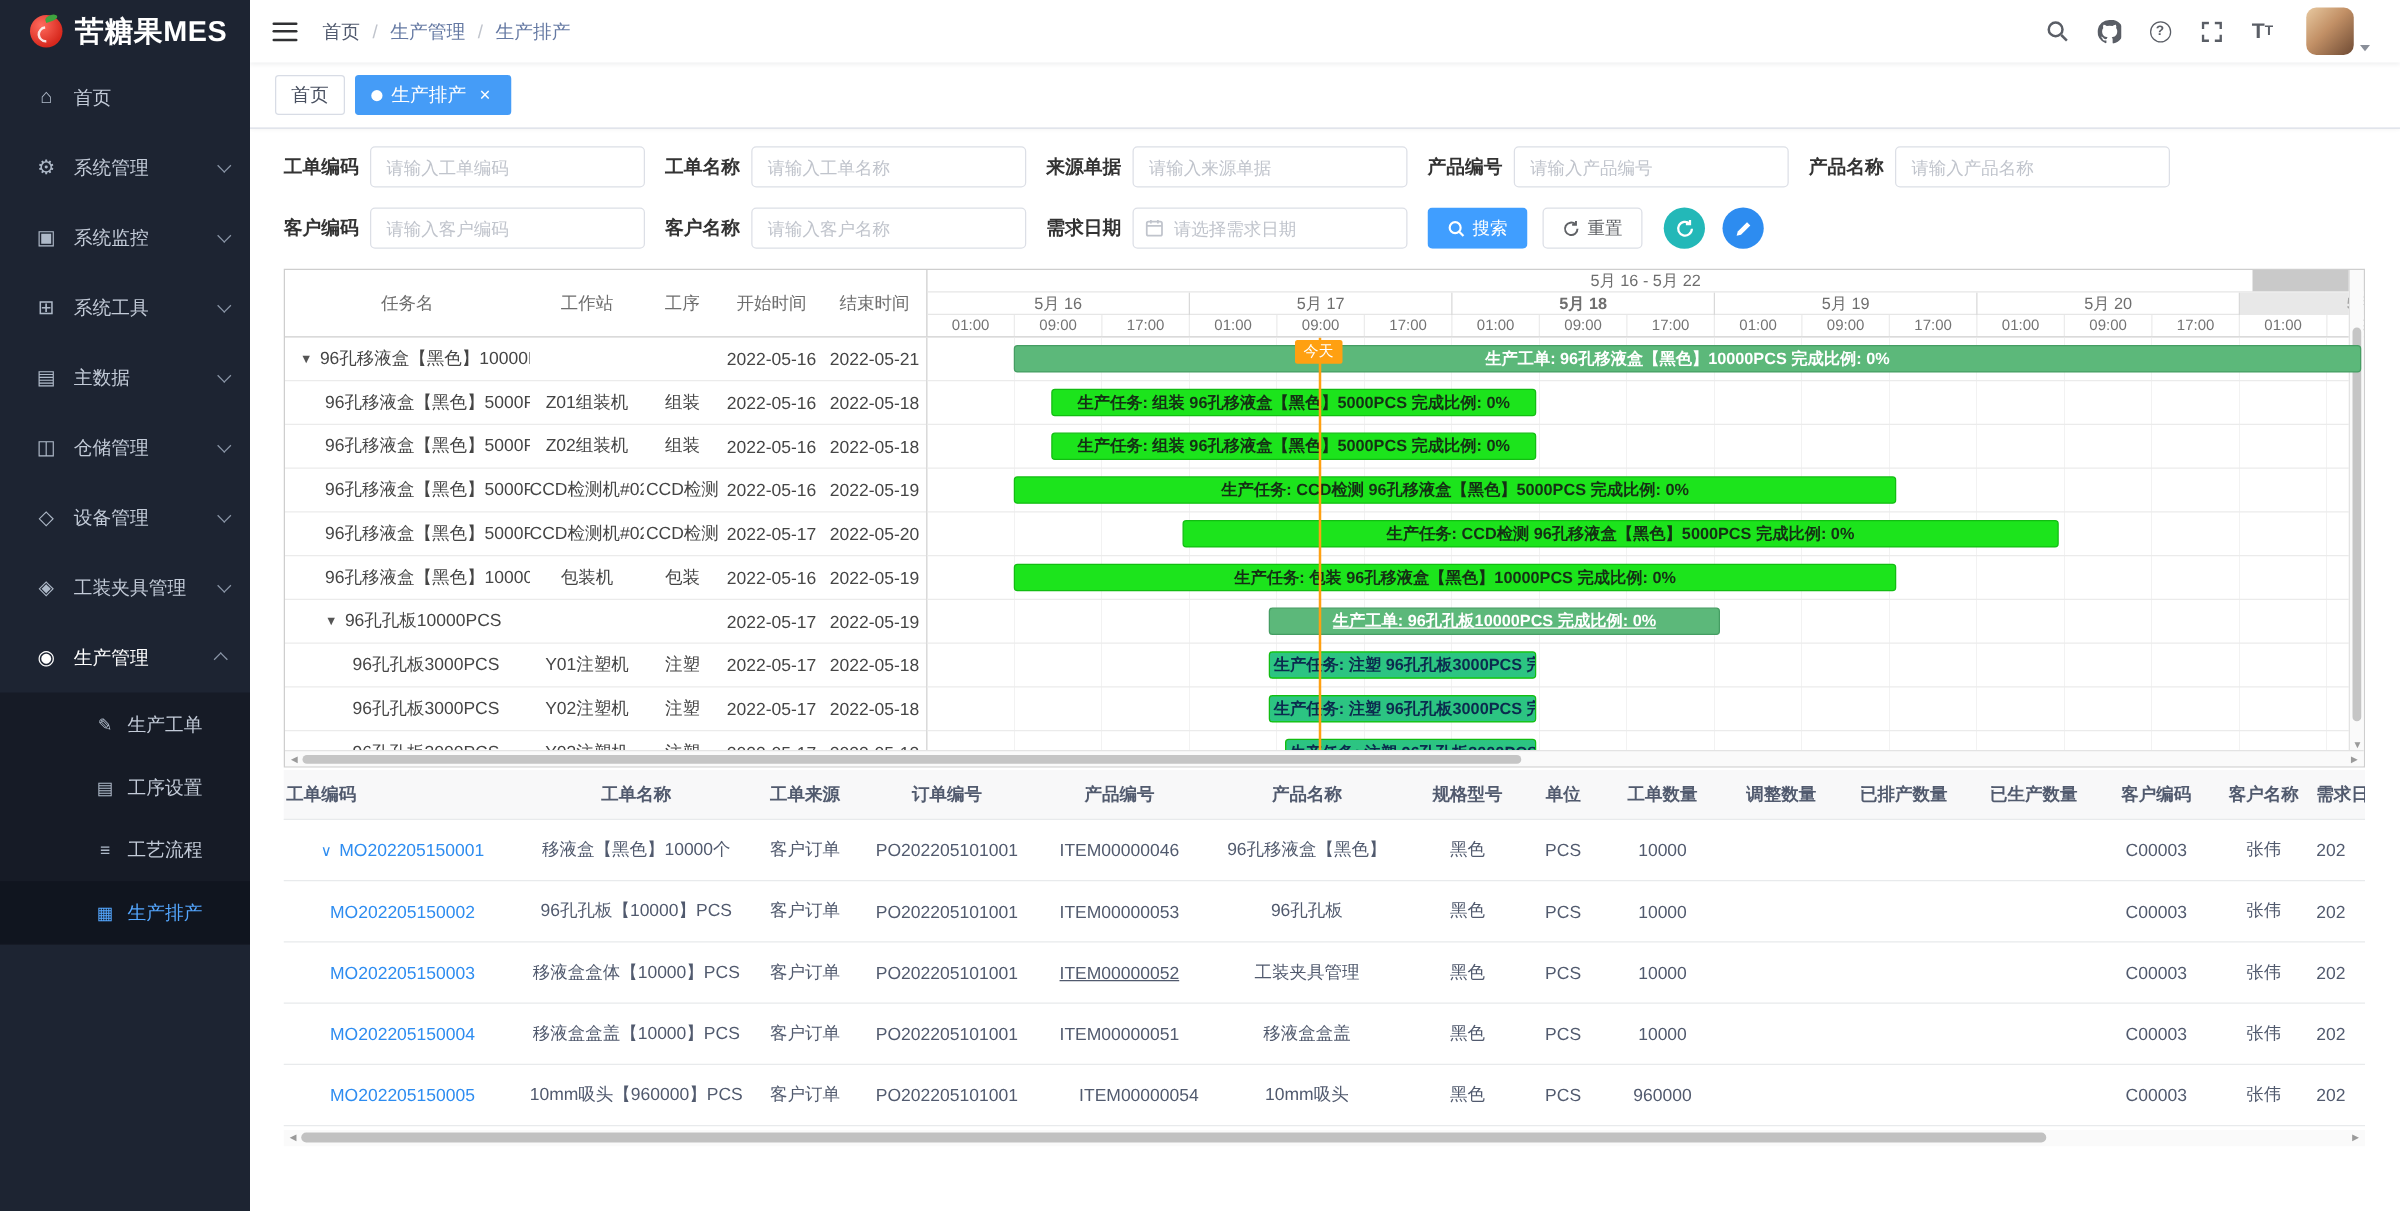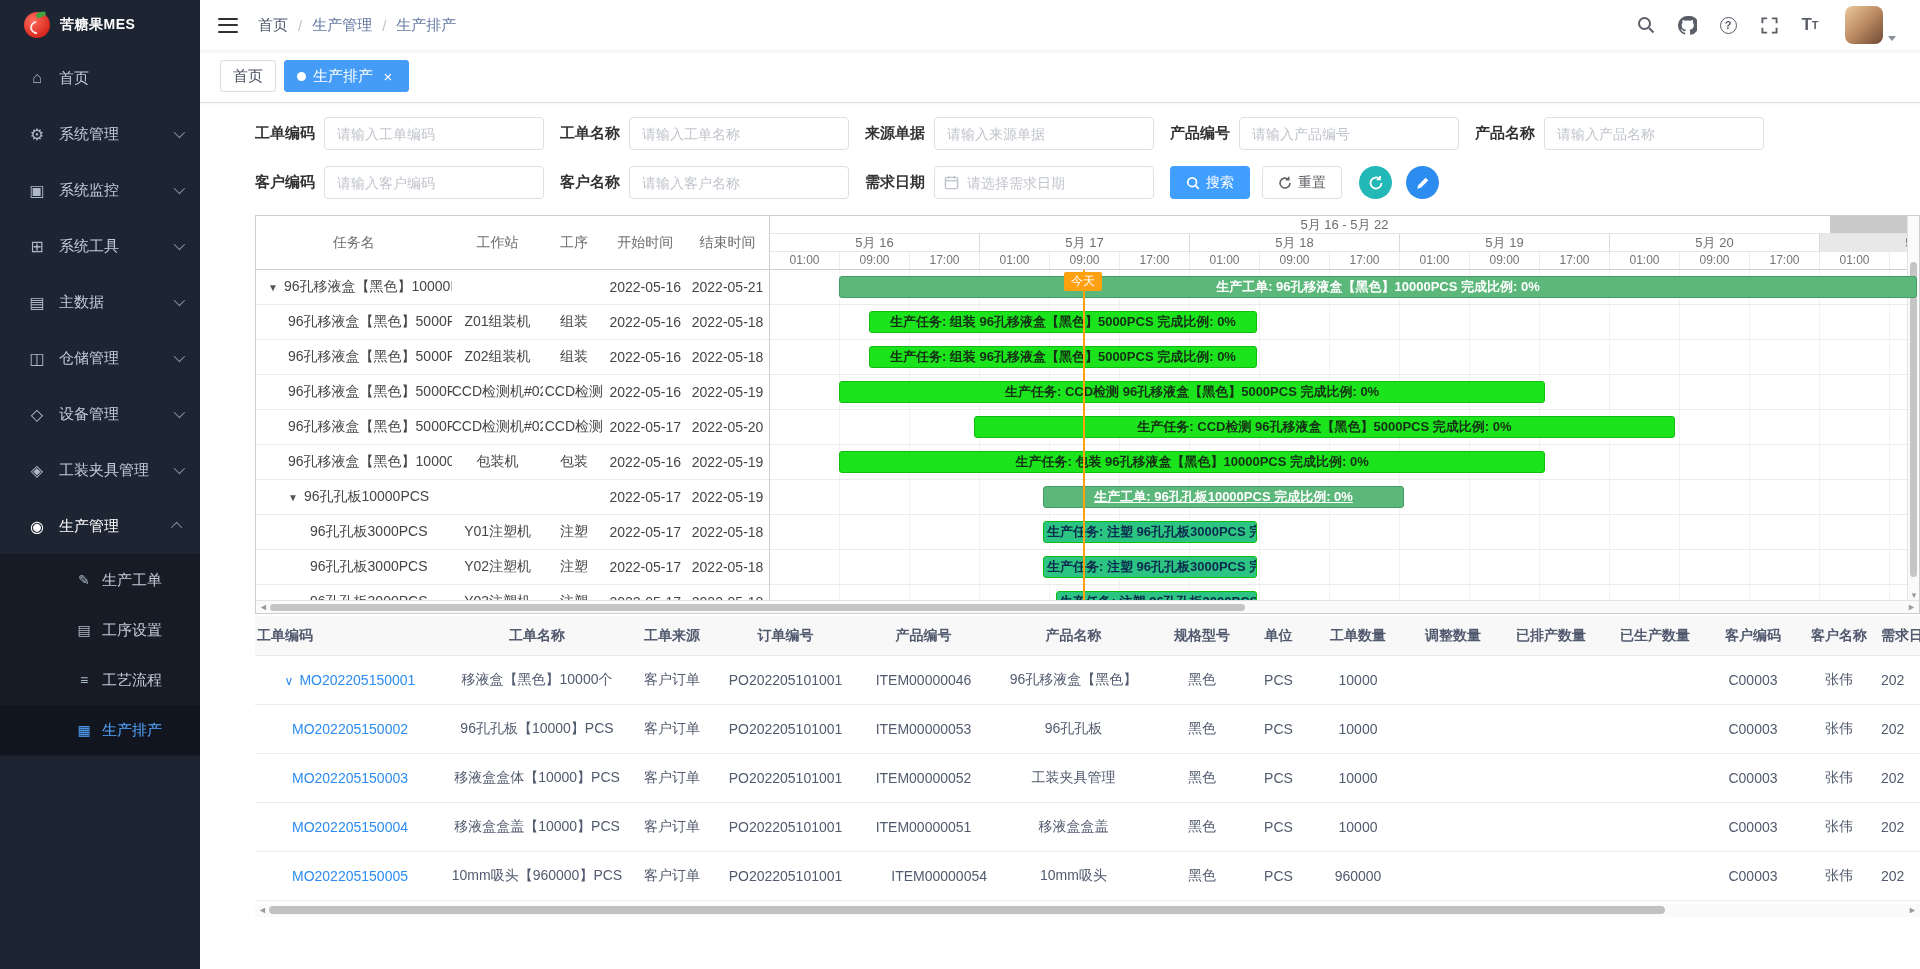--- a/index.html
+++ b/index.html
@@ -11,21 +11,21 @@
   }
   
   .sidebar { width:200px; min-width:200px; height:969px; background:#1d2432; }
   .logo { height:50px; display:flex; align-items:center; padding-left:24px; gap:10px; cursor:pointer; }
   .logo-icon { width:26px; height:26px; border-radius:50%; position:relative;
     background:radial-gradient(circle at 35% 32%, #ff6b5e, #d7281d 72%); }
   .logo-icon::before { content:''; position:absolute; left:6px; top:9px; width:9px; height:9px;
     border:2px solid rgba(255,255,255,.85); border-radius:50%; border-right-color:transparent; border-top-color:transparent; transform:rotate(40deg); }
   .logo-icon::after { content:''; position:absolute; top:0; left:12px; width:10px; height:5px;
     background:#3fa33f; border-radius:50% 50% 50% 0; transform:rotate(-18deg); }
-  .logo-text { color:#fff; font-size:14px; font-weight:700; letter-spacing:.5px; }
+  .logo-text { color:#fff; font-size:23px; font-weight:700; letter-spacing:.5px; }
   .menu-item { height:56px; display:flex; align-items:center; padding:0 18px 0 27px; gap:12px;
     color:#c3cbd8; font-size:15px; cursor:pointer; }
   .mi-icon { width:20px; text-align:center; font-size:16px; color:#aeb9c8; }
   .menu-item.expanded { color:#fff; }
   .menu-item.expanded .mi-icon { color:#fff; }
   .chev { margin-left:auto; width:8px; height:8px; border-right:1.6px solid #8b97a8; border-bottom:1.6px solid #8b97a8;
     transform:rotate(45deg) translateY(-2px); }
   .chev.up { transform:rotate(-135deg) translateY(-2px); }
   .submenu { background:#161b26; padding:1px 0; }
   .submenu-item { height:50px; display:flex; align-items:center; padding-left:76px; gap:10px;
@@ -54,21 +54,21 @@
     border-top:5px solid #8a8f99; margin-bottom:3px; }
   
   .tabbar { height:53px; min-height:53px; background:#fff; border-bottom:1px solid #d8dce5;
     display:flex; align-items:center; gap:8px; padding-left:20px; box-shadow:0 1px 3px rgba(0,0,0,.04); position:relative; z-index:10; }
   .tab { height:32px; display:inline-flex; align-items:center; gap:7px; padding:0 12px; border:1px solid #d8dce5;
     border-radius:3px; font-size:15px; color:#495060; background:#fff; cursor:pointer; }
   .tab.active { background:#459cf7; border-color:#459cf7; color:#fff; }
   .tab-dot { width:9px; height:9px; border-radius:50%; background:#fff; }
   .tab-close { width:16px; height:16px; display:flex; align-items:center; justify-content:center; font-size:15px; border-radius:50%; }
   
-  .content { flex:1; padding:14px 28px 0 27px; overflow:hidden;margin-left:28px; }
+  .content { flex:1; padding:14px 28px 0 27px; overflow:hidden; }
   .filter-row { display:flex; align-items:center; margin-bottom:16px; }
   .field { display:flex; align-items:center; margin-right:16px; }
   .f-label { font-size:15px; font-weight:700; color:#333; margin-right:9px; white-space:nowrap; }
   .f-input { position:relative; }
   .inp { width:220px; height:33px; border:1px solid #dcdfe6; border-radius:4px; padding:0 12px;
     font-size:14px; color:#606266; outline:none; font-family:inherit; background:#fff; }
   .inp::placeholder { color:#c0c4cc; }
   .f-input.date .inp { padding-left:32px; }
   .cal-icon { position:absolute; left:10px; top:9px; line-height:0; }
   .btn { height:33px; border-radius:4px; font-size:14px; display:inline-flex; align-items:center; gap:6px;
@@ -349,21 +349,21 @@
             <div class="gcol" style="width: 83px;">结束时间</div>
           </div>
         <div class="scale">
           <div class="scale-range">
             <span>5月 16 - 5月 22</span>
             <span class="range-block"></span>
           </div>
           <div class="scale-days" id="scale-days">
               <div class="day" style="width: 210px;">5月 16</div>
               <div class="day" style="width: 210px;">5月 17</div>
-              <div class="day" style="width: 210px;">5月 18</div>
+              <div class="day" style="width: 210px; font-weight: bold;">5月 18</div>
               <div class="day" style="width: 210px;">5月 19</div>
               <div class="day" style="width: 210px;">5月 20</div>
               <div class="day weekend" style="width: 210px;">5月 21</div>
             </div>
           <div class="scale-hours" id="scale-hours">
               <div class="hour" style="width: 70px;">01:00</div>
               <div class="hour" style="width: 70px;">09:00</div>
               <div class="hour" style="width: 70px;">17:00</div>
               <div class="hour" style="width: 70px;">01:00</div>
               <div class="hour" style="width: 70px;">09:00</div>
@@ -574,21 +574,21 @@
             <div class="ocell center" style="width: 104px;"></div>
             <div class="ocell center" style="width: 92px;">C00003</div>
             <div class="ocell center" style="width: 80px;">张伟</div>
             <div class="ocell left" style="width: 43px;">202</div>
           </div>
           <div class="orow">
             <div class="ocell center" style="width: 190px;"><span class="olink">MO202205150003</span></div>
             <div class="ocell center" style="width: 184px;">移液盒盒体【10000】PCS</div>
             <div class="ocell center" style="width: 86px;">客户订单</div>
             <div class="ocell center" style="width: 141px;">PO202205101001</div>
-            <div class="ocell center" style="width: 135px;">ITEM00000052</div>
+            <div class="ocell center" style="width: 135px; text-decoration: underline;">ITEM00000052</div>
             <div class="ocell center" style="width: 165px;">工装夹具管理</div>
             <div class="ocell center" style="width: 92px;">黑色</div>
             <div class="ocell center" style="width: 61px;">PCS</div>
             <div class="ocell center" style="width: 98px;">10000</div>
             <div class="ocell center" style="width: 92px;"></div>
             <div class="ocell center" style="width: 104px;"></div>
             <div class="ocell center" style="width: 104px;"></div>
             <div class="ocell center" style="width: 92px;">C00003</div>
             <div class="ocell center" style="width: 80px;">张伟</div>
             <div class="ocell left" style="width: 43px;">202</div>

